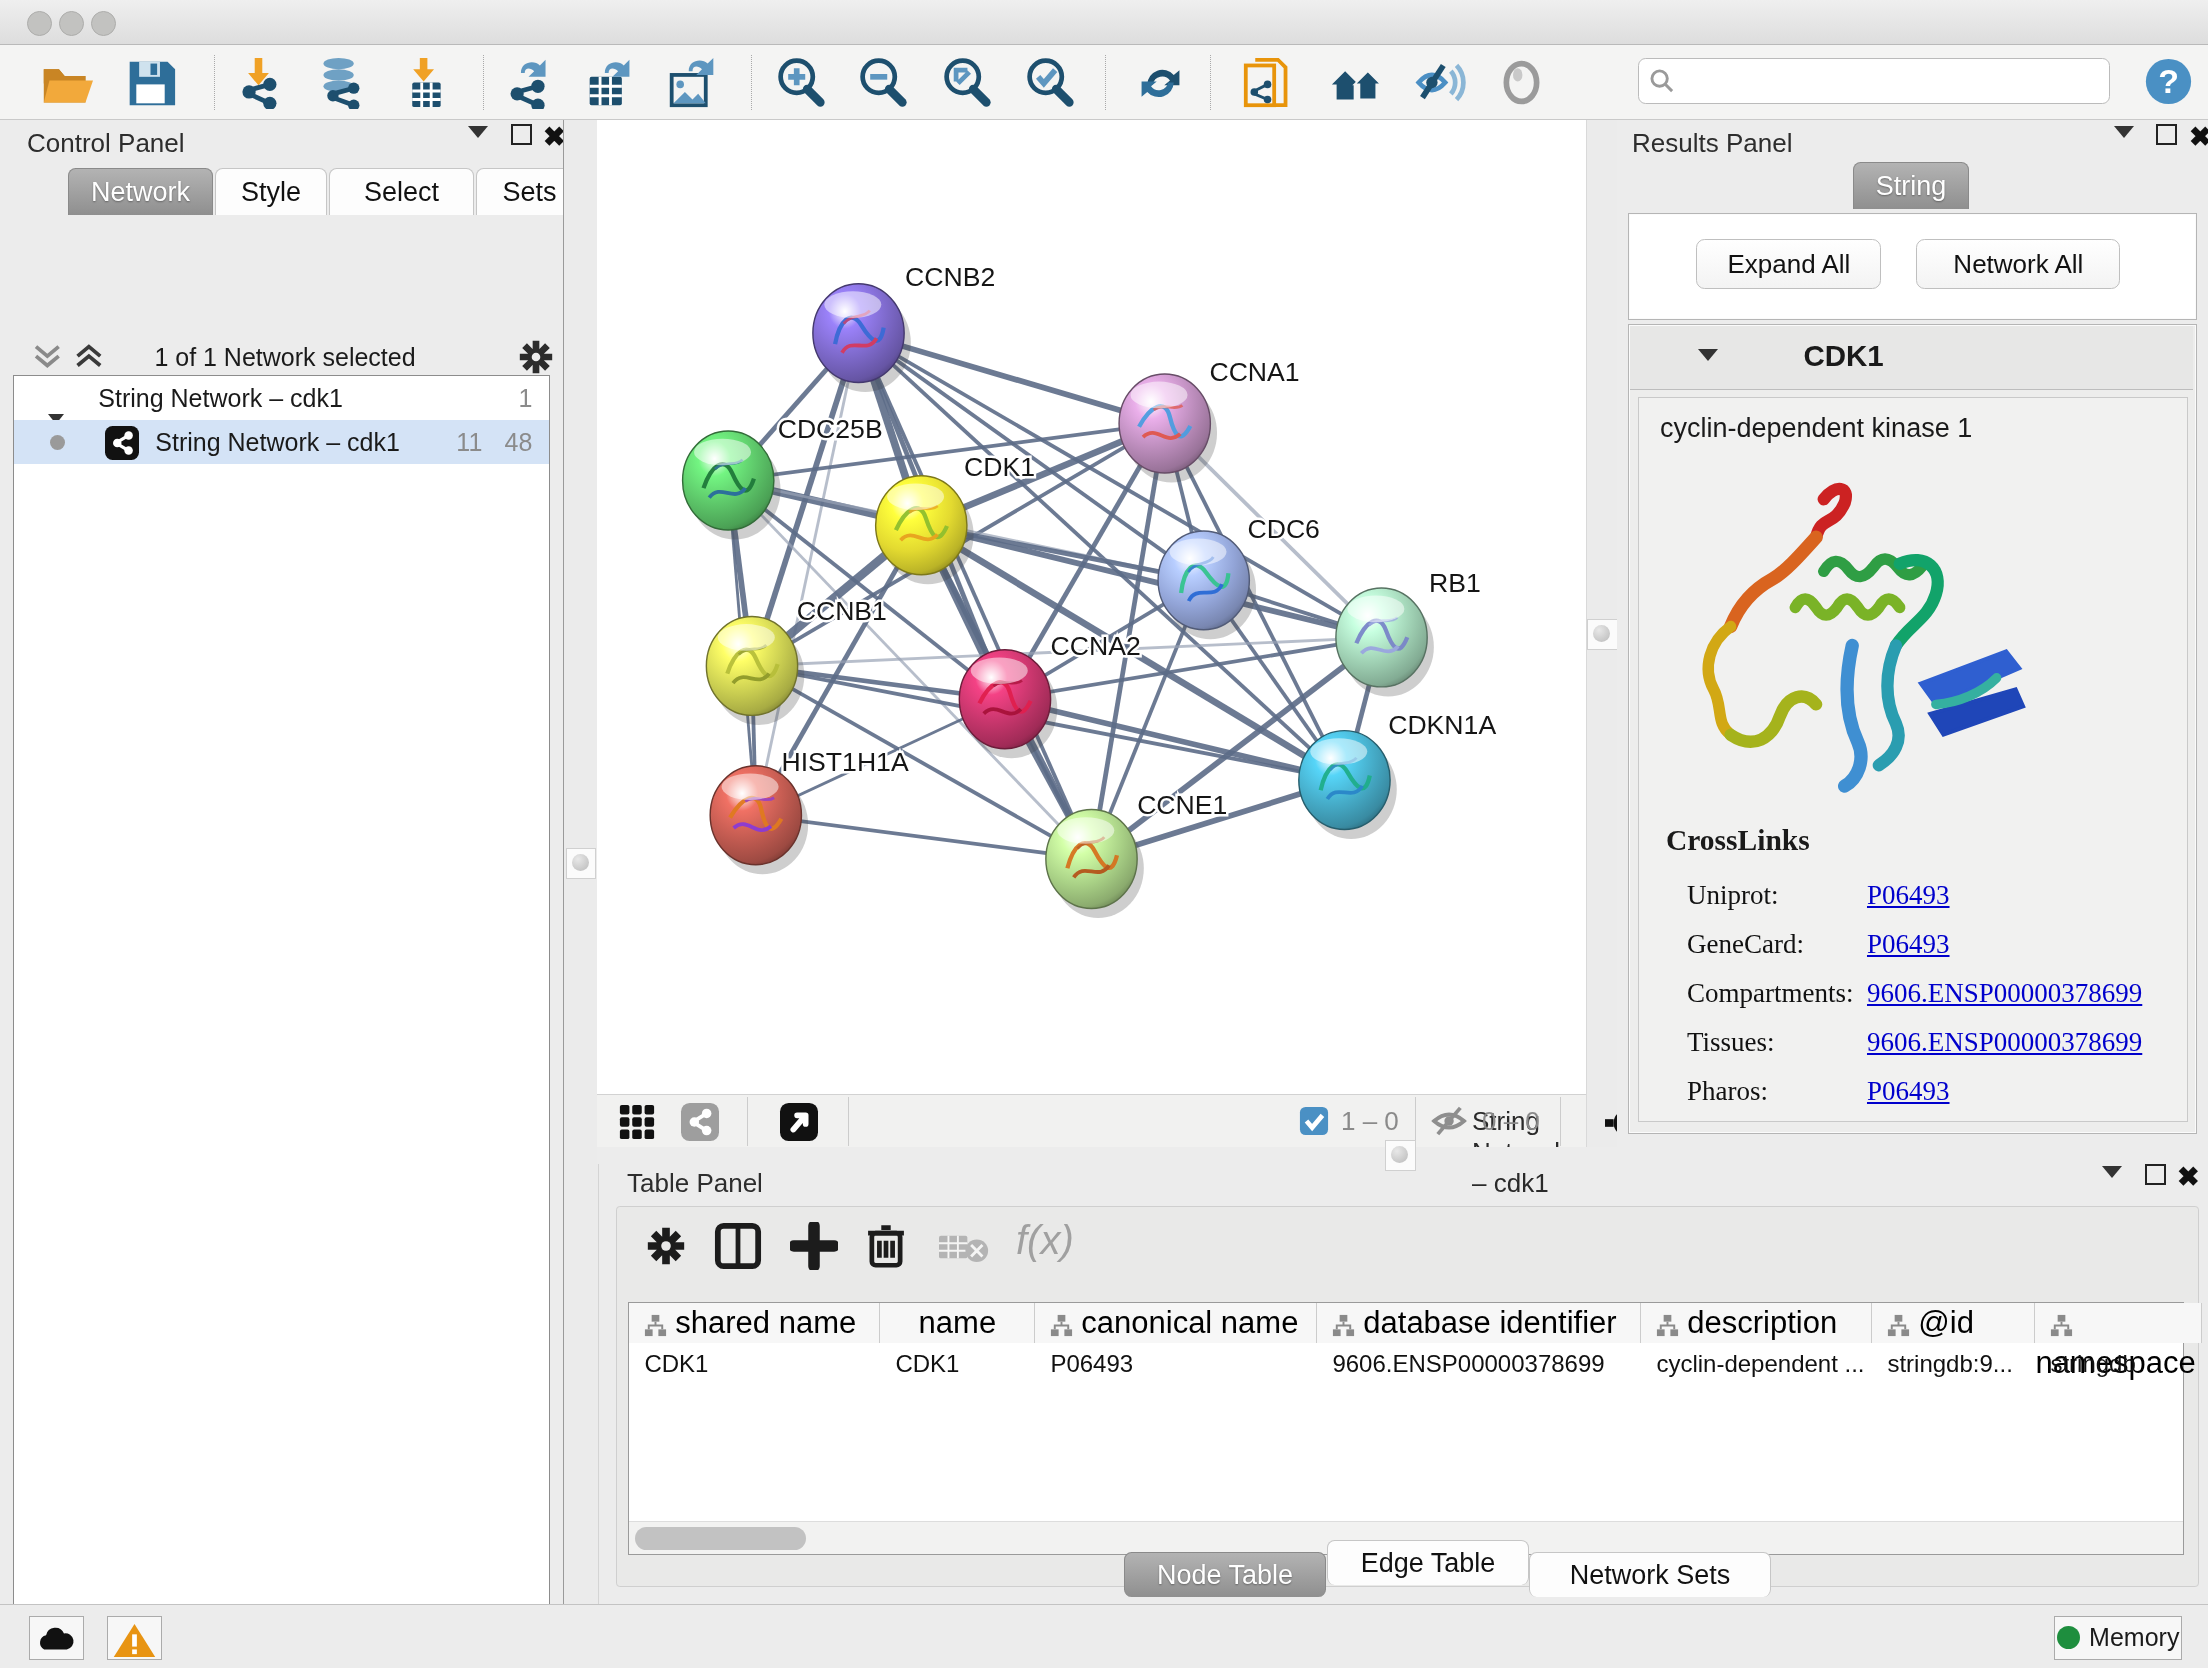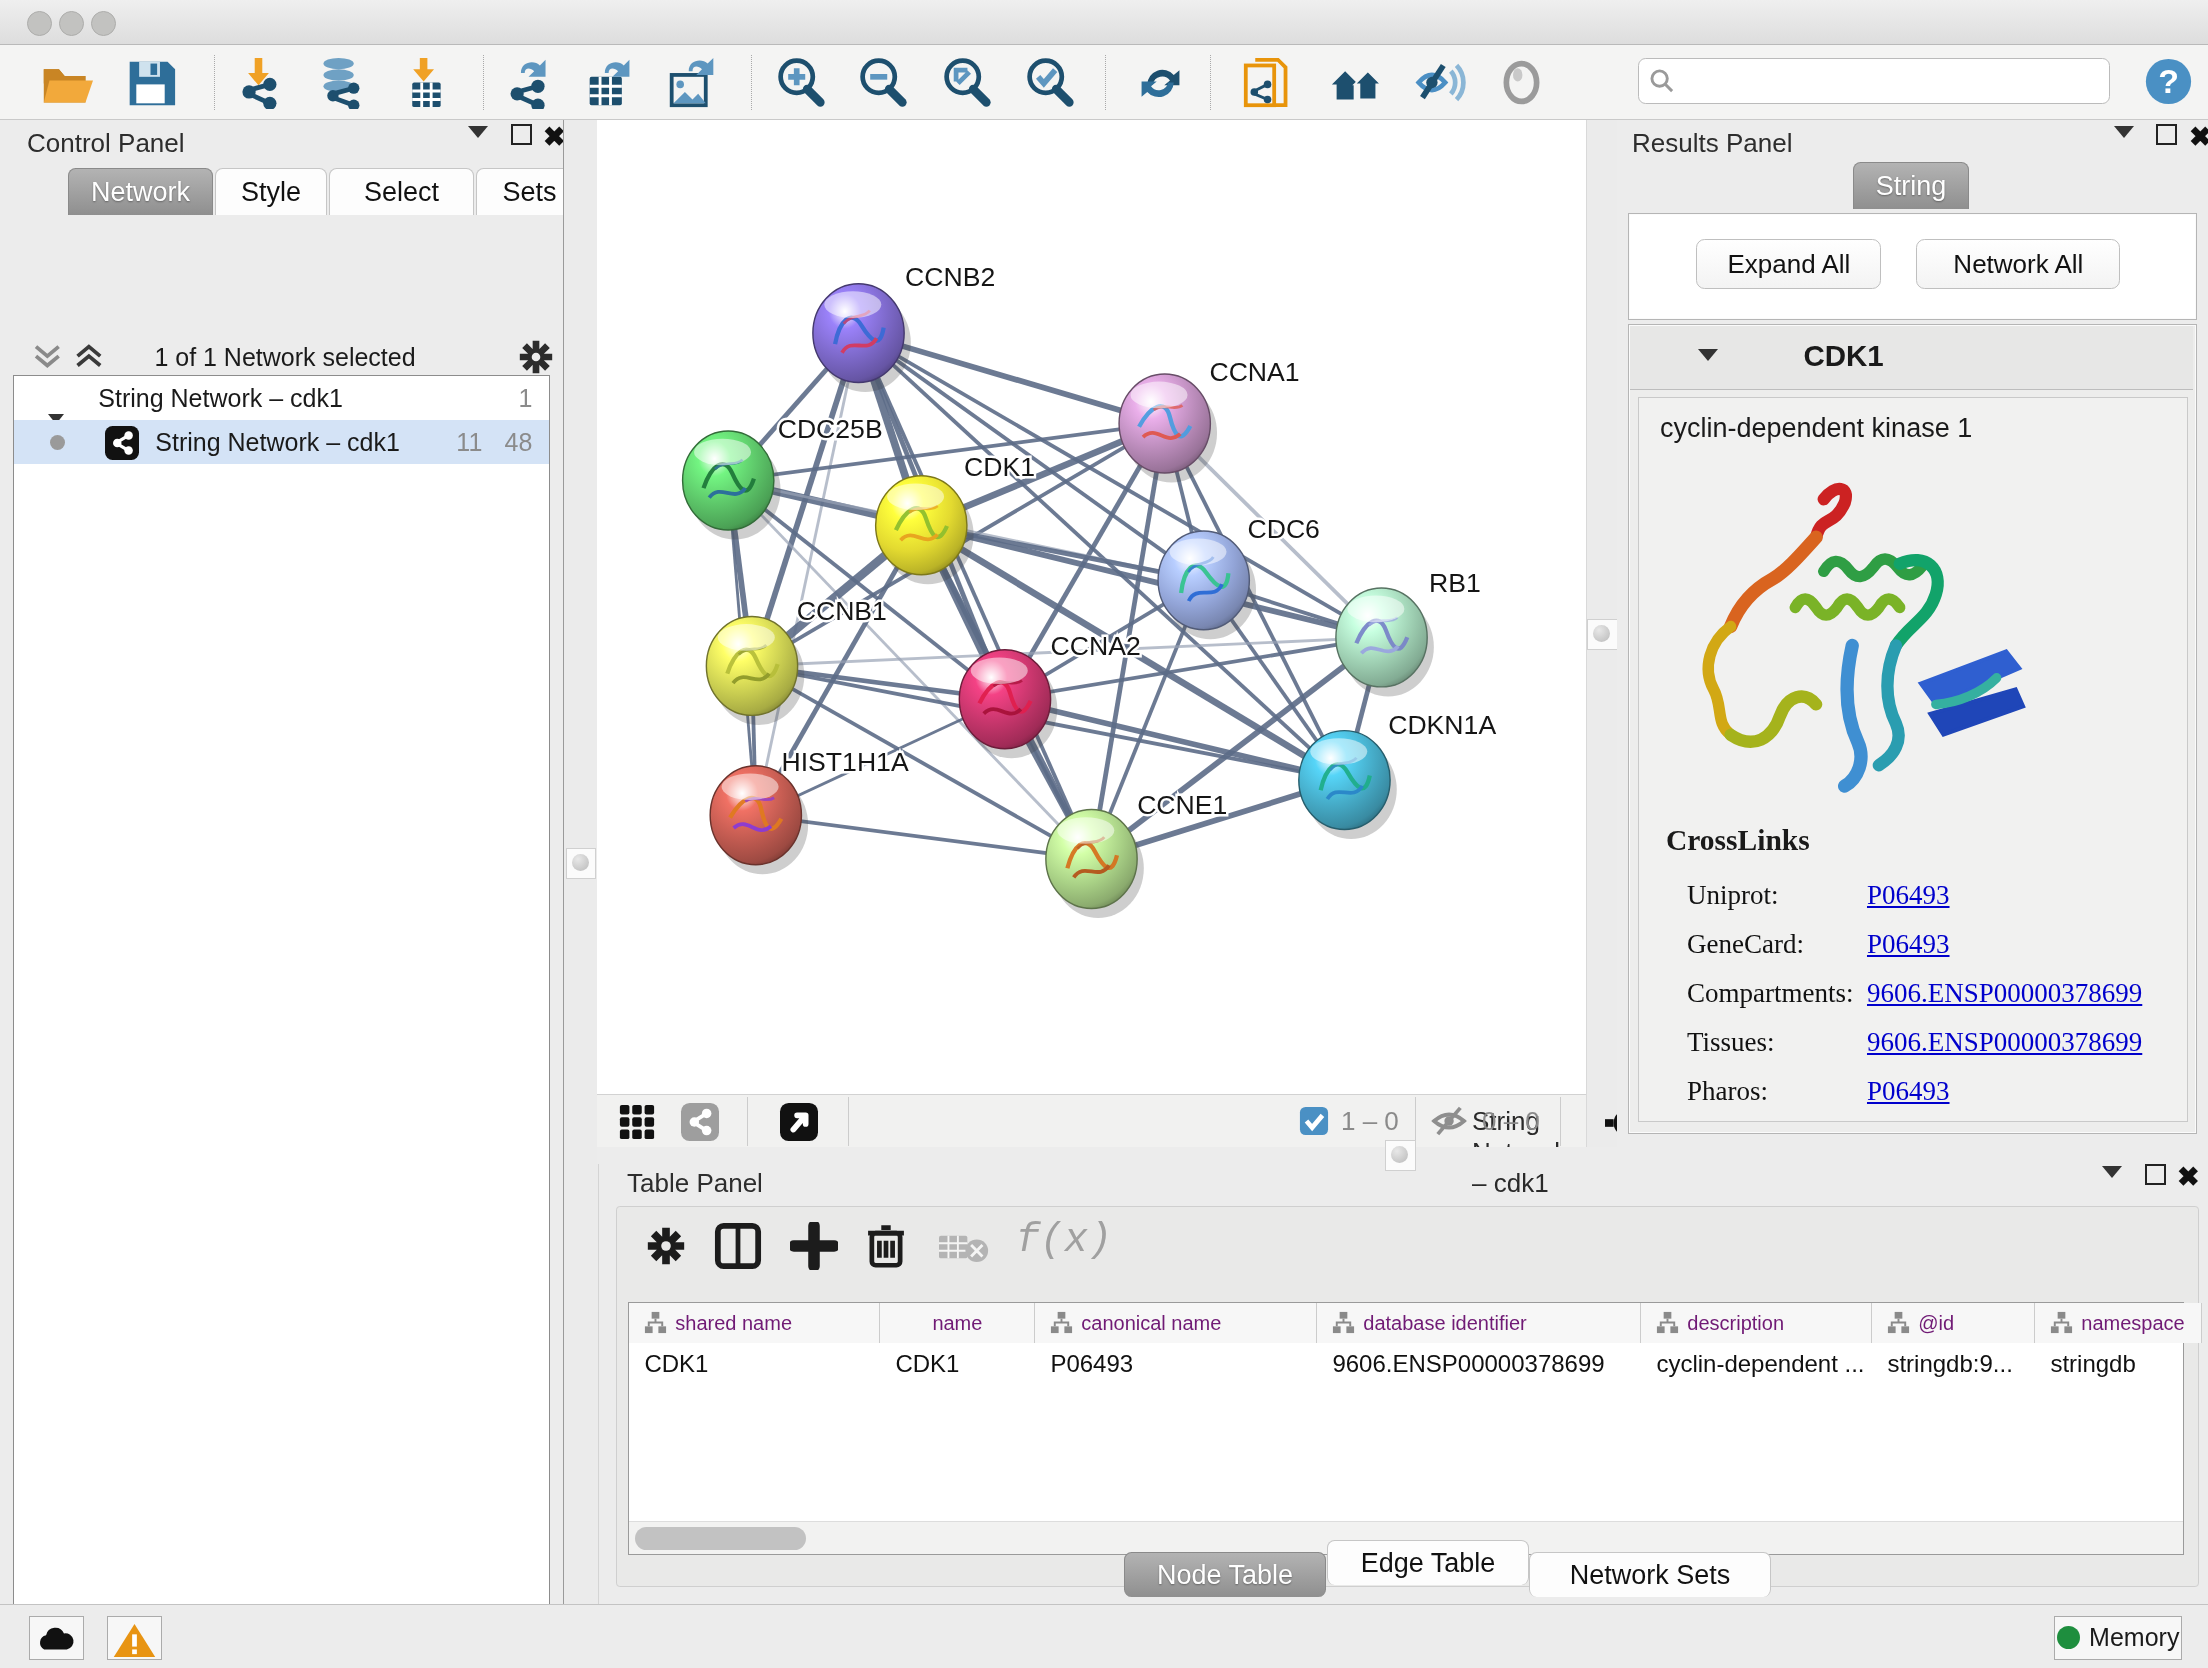--- a/index.html
+++ b/index.html
@@ -69,21 +69,21 @@
   #rp-inner{position:absolute;left:8.6px;top:72px;width:548px;height:723px;background:#f1f1f0;border:1px solid #c9c9c9;}
   .xl-row{position:relative;height:49px;font-family:"Liberation Serif",serif;font-size:27px;}
   .xl-label{position:absolute;left:48px;top:7.6px;color:#111;}
   .xl-link{position:absolute;left:228px;top:7.6px;color:#0000cc;text-decoration:underline;}
   
   #table-panel{left:597px;top:1164px;width:1611px;height:439px;}
   #tp-box{position:absolute;left:19px;top:42px;width:1581px;height:379px;background:#e9e9e8;
           border:1px solid #cfcfcf;border-radius:3.8px;}
   #tbl-wrap{position:absolute;left:11.4px;top:95px;width:1554px;height:251px;background:#ffffff;border:1.9px solid #9a9a9a;}
   .th-cell{position:absolute;top:0;height:40px;border-right:1px solid #cccccc;background:#f7f7f7;
-           font-size:20px;line-height:40px;color:#701a75;}
+           font-size:31px;line-height:40px;color:#000000;}
   .td-cell{position:absolute;top:42px;height:38px;font-size:24px;line-height:38px;color:#111;}
   #tbl-scroll{position:absolute;left:0;bottom:0;width:100%;height:32px;background:#f2f2f1;border-top:1px solid #ddd;}
   #tbl-thumb{position:absolute;left:5.7px;top:4.8px;width:171px;height:23px;border-radius:11.4px;background:#c2c2c2;}
   
   #statusbar{left:0;top:1604px;width:2208px;height:65px;background:#ececec;border-top:1px solid #c3c3c3;}
   .sb-btn{position:absolute;top:11.4px;height:42px;background:#f7f7f7;border:1.9px solid #ababab;}
   #memory-btn{left:2054px;width:126px;font-size:25px;line-height:40px;text-align:center;}
   #memory-btn i{display:inline-block;width:23px;height:23px;border-radius:50%;background:#1e8e3e;
                 vertical-align:-2.9px;margin-right:9.5px;}
   svg text{font-family:"Liberation Sans",sans-serif;}
@@ -740,21 +740,21 @@
       <svg style="position:absolute;left:320px;top:23px" width="55" height="34" viewBox="0 0 58 36">
           <g opacity="0.55">
             <rect x="2" y="6" width="30" height="24" rx="2" fill="#8a8a8a"></rect>
             <g stroke="#fff" stroke-width="2">
               <path d="M2 14 h30 M2 22 h30 M12 6 v24 M22 6 v24"></path>
             </g>
             <circle cx="42" cy="22" r="12" fill="#8a8a8a"></circle>
             <path d="M36 16 l12 12 M48 16 l-12 12" stroke="#fff" stroke-width="3"></path>
           </g>
         </svg>
-      <div style="position:absolute;left:399px;top:11.4px;width:105px;font-family:Liberation Mono, monospace;font-style:italic;font-size:40px;color:#a0a0a0">f(x)</div>
+      <div style="position:absolute;left:399px;top:11.4px;width:105px;font-family:Liberation Sans, sans-serif;font-style:italic;font-size:40px;color:#a0a0a0">f(x)</div>
       <div id="tbl-wrap">
         <div id="tbl-head">
             <div class="th-cell" style="left: 0px; width: 250px;"><svg width="25" height="25" style="vertical-align:-4.8px;margin:0 7.6px 0 13.3px" viewBox="0 0 26 26">
                 <rect x="9" y="2" width="8" height="7" fill="#8a8a8a"></rect>
                 <rect x="2" y="17" width="8" height="7" fill="#8a8a8a"></rect>
                 <rect x="16" y="17" width="8" height="7" fill="#8a8a8a"></rect>
                 <path d="M13 9 v4 M6 17 v-4 h14 v4" stroke="#8a8a8a" stroke-width="2" fill="none"></path>
               </svg>shared name</div>
             <div class="th-cell" style="left: 251px; width: 154px; text-align: center;">name</div>
             <div class="th-cell" style="left: 406px; width: 281px;"><svg width="25" height="25" style="vertical-align:-4.8px;margin:0 7.6px 0 13.3px" viewBox="0 0 26 26">

